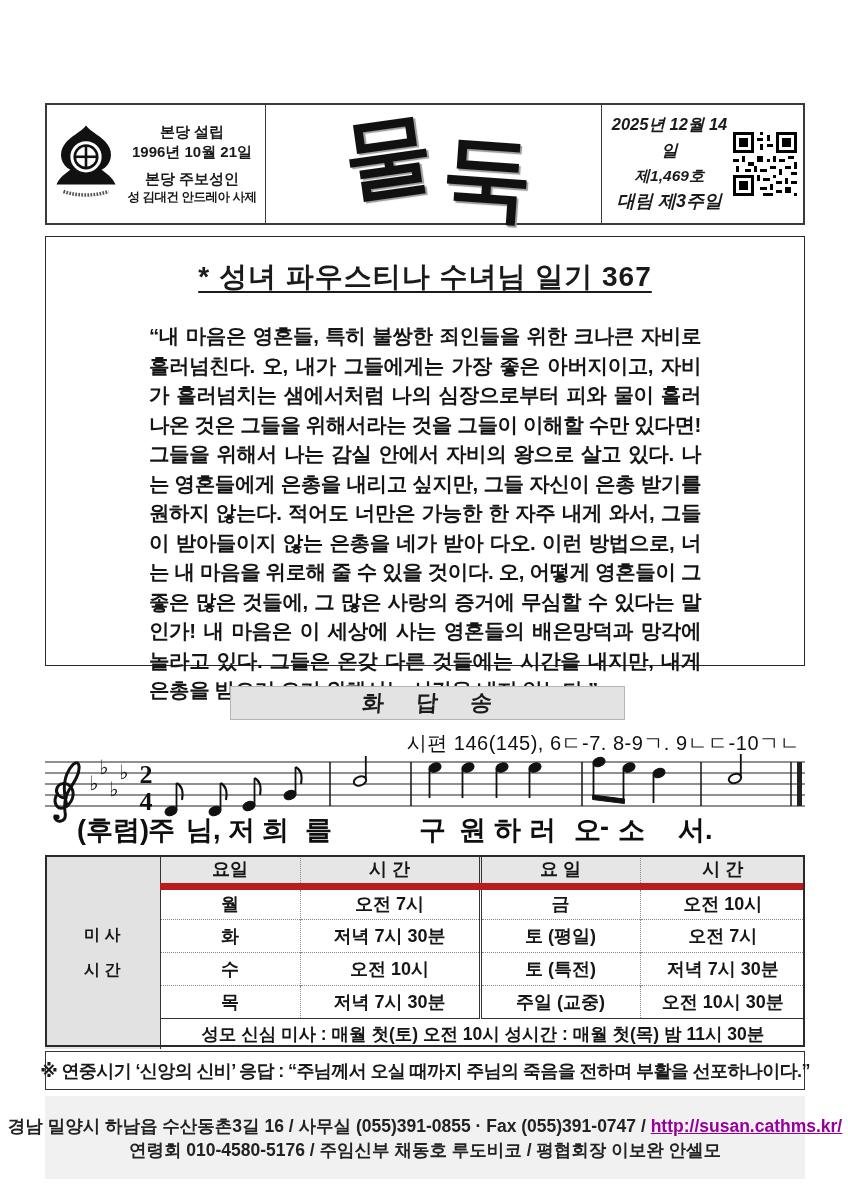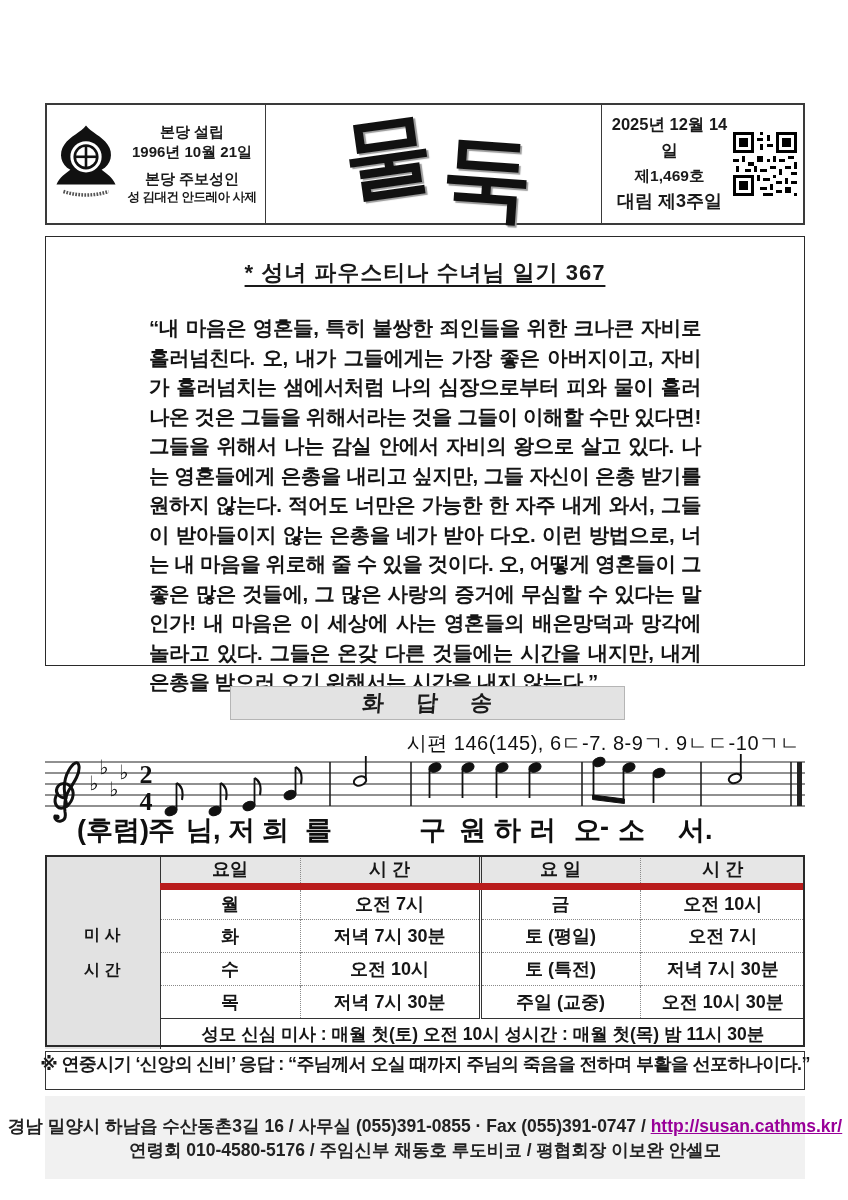--- a/index.html
+++ b/index.html
@@ -25,34 +25,34 @@
   .mast-left .l3 { font-size:15px; margin-top:7px; }
   .mast-left .l4 { font-size:12.5px; letter-spacing:-0.5px; }
   .mast-center {
     width:336px; border-right:1.5px solid #3a3a3a; position:relative;
     display:flex; align-items:center; justify-content:center;
   }
   .brush { font-family:"Liberation Serif","DejaVu Serif",serif; font-weight:bold; color:#111;
     text-shadow:2px 2px 1px #9a9a9a; }
   .brush .c1 { display:inline-block; font-size:88px; transform:rotate(-8deg) translateY(-8px); }
   .brush .c2 { display:inline-block; font-size:90px; transform:rotate(4deg) translate(10px,14px); }
-  .mast-right { flex:1; display:flex; align-items:center; padding:10px 4px; }
+  .mast-right { flex:1; display:flex; align-items:center; padding:10px 4px;font-style:italic; }
   .mast-right .dates { flex:1; text-align:center; font-weight:bold; line-height:1.55; }
   .mast-right .d1 { font-size:16.5px; }
   .mast-right .d2 { font-size:15.5px; }
   .mast-right .d3 { font-size:18px; }
   .qr { width:64px; height:64px; flex:0 0 auto; margin-right:2px; }
 
   
   .diary {
     position:absolute; left:45px; top:196px; width:760px; height:430px;
     border:1.6px solid #2a2a2a;
   }
   .diary-title {
-    margin-top:21px; text-align:center; font-size:22px; font-weight:bold;
+    margin-top:21px; text-align:center; font-size:28px; font-weight:bold;
     text-decoration:underline; text-underline-offset:5px; letter-spacing:1px;
   }
   .diary-body {
     width:552px; margin:25px auto 0 auto; font-size:20.5px; font-weight:bold;
     line-height:29.5px; text-align:justify; word-break:break-all; letter-spacing:-0.4px;
     color:#151515;
   }
 
   
   .psalm-box {
@@ -85,21 +85,21 @@
   .mass tr.dat:first-of-type td { border-top:none; }
   .mass .v-dot { border-left:1px dotted #8a8a8a; }
   .mass .v-dbl { border-left:3px double #333; }
   .mass .foot { border-top:1.5px solid #333; font-size:17.5px; height:31px; }
   .mass-wrap { position:absolute; left:45px; top:815px; width:760px; height:192px;
     border:2px solid #2a2a2a; pointer-events:none; }
 
   
   .notice {
     position:absolute; left:45px; top:1011px; width:760px; height:39px;
-    border:1.6px solid #333; display:flex; align-items:flex-start; justify-content:center;
+    border:1.6px solid #333; display:flex; align-items:center; justify-content:center;
   }
   .notice .t { font-size:18px; font-weight:600; letter-spacing:-0.6px; white-space:nowrap; }
 
   
   .footer {
     position:absolute; left:45px; top:1056px; width:760px; height:83px;
     background:#f1f1f1; display:flex; flex-direction:column; align-items:center;
     justify-content:center; 
   }
   .footer .fl { font-size:17.5px; font-weight:600; color:#222; white-space:nowrap; }

